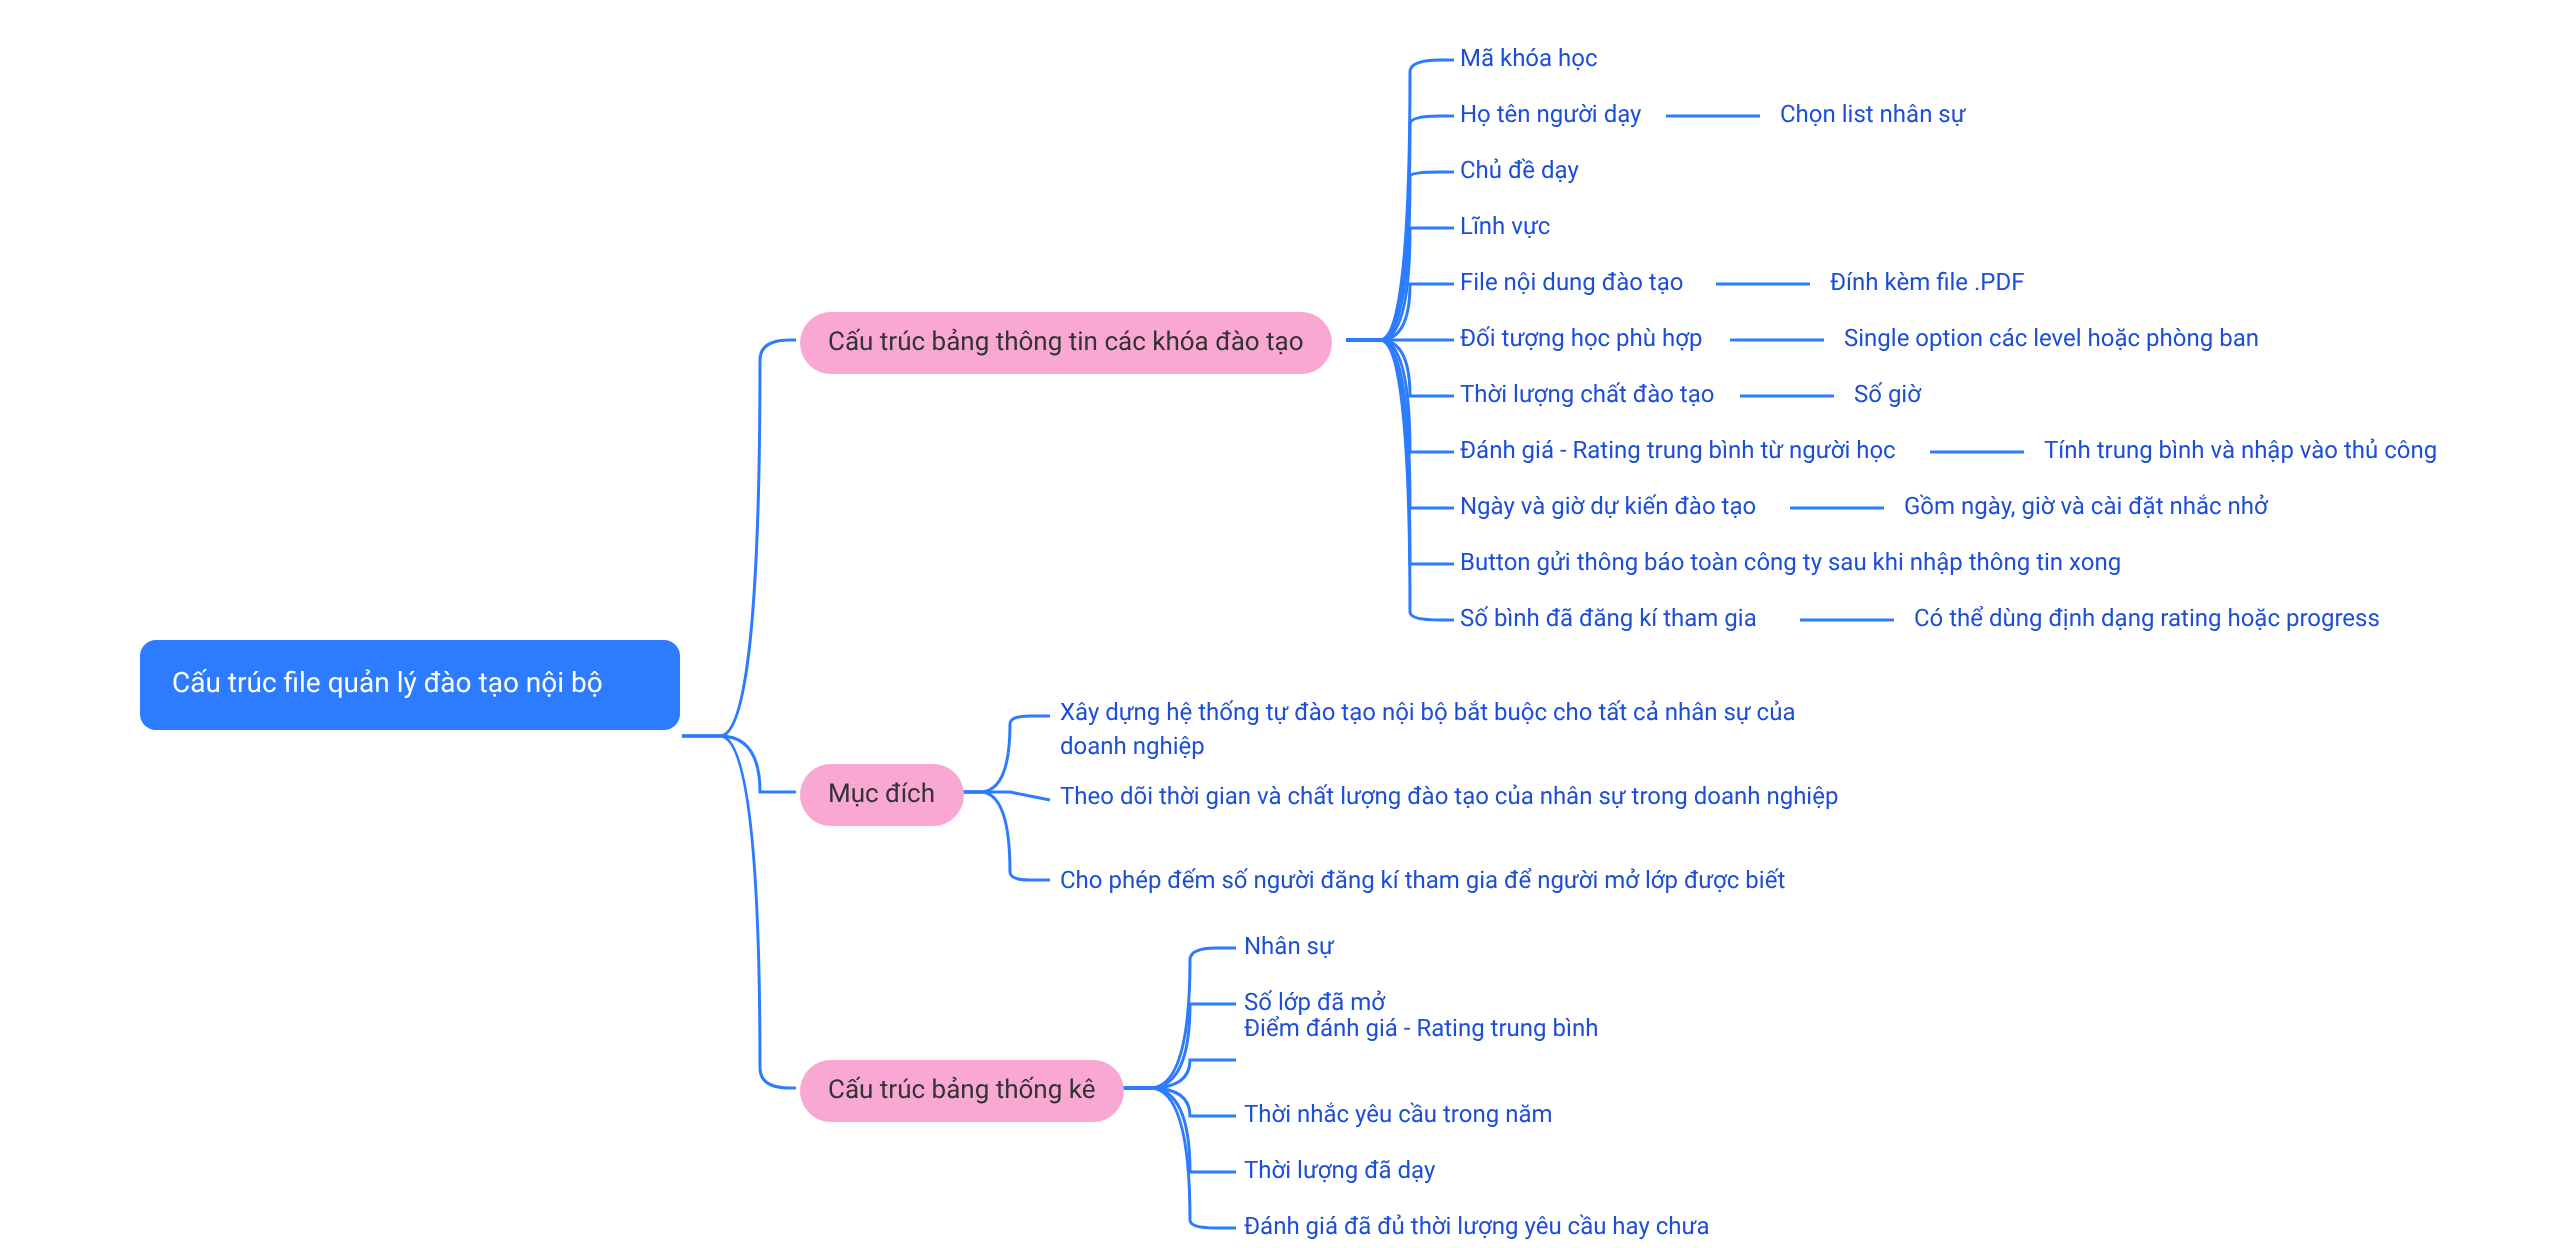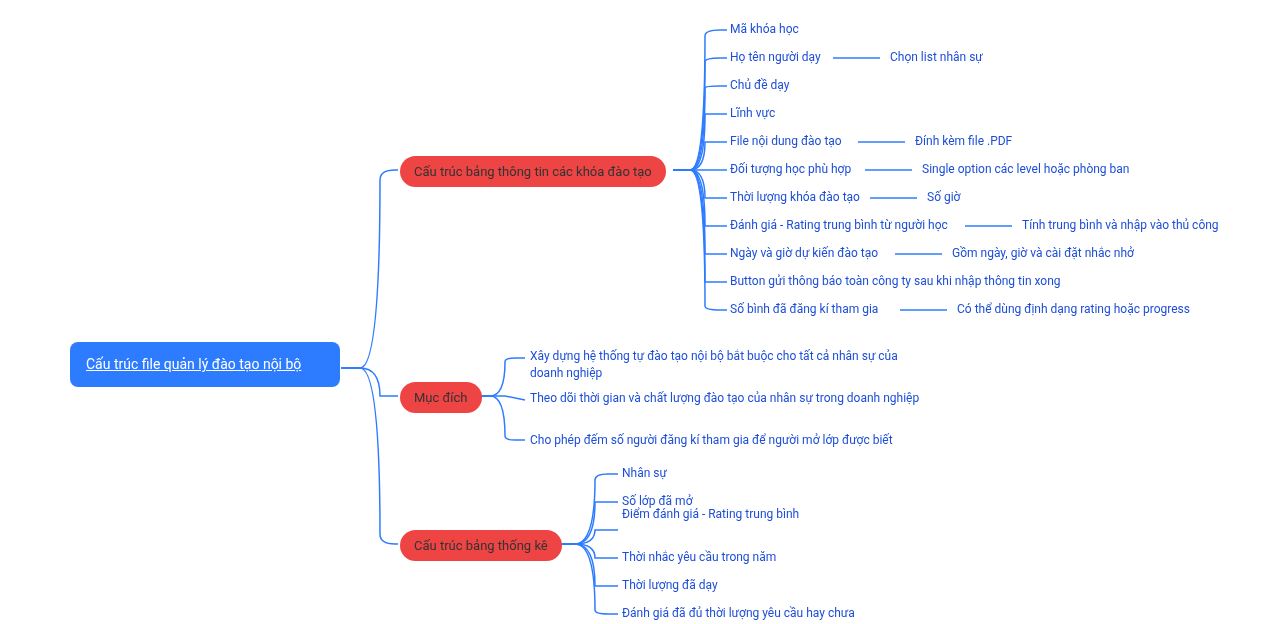--- a/index.html
+++ b/index.html
@@ -21,21 +21,21 @@
     background: #2d7cff;
     color: #fff;
     padding: 12px 16px;
     border-radius: 8px;
     font-size: 14px;
     line-height: 1.5;
     white-space: normal;
     width: 270px;
   }
   .branch {
-    background: #ef4444;
+    background: #f9a8d4;
     color: #333;
     padding: 8px 14px;
     border-radius: 16px;
     font-size: 13px;
   }
   .leaf {
     color: #1d4ed8;
     font-size: 12px;
   }
   .leaf-wrap {
@@ -92,38 +92,38 @@
   <path d="M 474 396 L 490 396 Q 505 396 505 436 Q 505 440 515 440 L 525 440"></path>
 
   <path d="M 555 544 L 575 544 Q 595 544 595 480 Q 595 474 608 474 L 618 474"></path>
   <path d="M 555 544 L 575 544 Q 595 544 595 502 L 618 502"></path>
   <path d="M 555 544 L 575 544 Q 595 544 595 530 L 618 530"></path>
   <path d="M 555 544 L 575 544 Q 595 544 595 558 L 618 558"></path>
   <path d="M 555 544 L 575 544 Q 595 544 595 586 L 618 586"></path>
   <path d="M 555 544 L 575 544 Q 595 544 595 610 Q 595 614 608 614 L 618 614"></path>
 </svg>
 
-<div class="node root" style="left:70px; top:342px;text-decoration:underline;">
+<div class="node root" style="left:70px; top:320px;">
   <div>Cấu trúc file quản lý đào tạo nội bộ</div>
 </div>
 
 <div class="node branch" style="left:400px; top:156px;">
   <span>Cấu trúc bảng thông tin các khóa đào tạo</span>
 </div>
 
 <div class="node leaf" style="left:730px; top:22px;">Mã khóa học</div>
 <div class="node leaf" style="left:730px; top:50px;">Họ tên người dạy</div>
 <div class="node leaf" style="left:890px; top:50px;">Chọn list nhân sự</div>
 <div class="node leaf" style="left:730px; top:78px;">Chủ đề dạy</div>
 <div class="node leaf" style="left:730px; top:106px;">Lĩnh vực</div>
 <div class="node leaf" style="left:730px; top:134px;">File nội dung đào tạo</div>
 <div class="node leaf" style="left:915px; top:134px;">Đính kèm file .PDF</div>
 <div class="node leaf" style="left:730px; top:162px;">Đối tượng học phù hợp</div>
 <div class="node leaf" style="left:922px; top:162px;">Single option các level hoặc phòng ban</div>
-<div class="node leaf" style="left:730px; top:190px;">Thời lượng khóa đào tạo</div>
+<div class="node leaf" style="left:730px; top:190px;">Thời lượng chất đào tạo</div>
 <div class="node leaf" style="left:927px; top:190px;">Số giờ</div>
 <div class="node leaf" style="left:730px; top:218px;">Đánh giá - Rating trung bình từ người học</div>
 <div class="node leaf" style="left:1022px; top:218px;">Tính trung bình và nhập vào thủ công</div>
 <div class="node leaf" style="left:730px; top:246px;">Ngày và giờ dự kiến đào tạo</div>
 <div class="node leaf" style="left:952px; top:246px;">Gồm ngày, giờ và cài đặt nhắc nhở</div>
 <div class="node leaf" style="left:730px; top:274px;">Button gửi thông báo toàn công ty sau khi nhập thông tin xong</div>
 <div class="node leaf" style="left:730px; top:302px;">Số bình đã đăng kí tham gia</div>
 <div class="node leaf" style="left:957px; top:302px;">Có thể dùng định dạng rating hoặc progress</div>
 
 <div class="node branch" style="left:400px; top:382px;">

